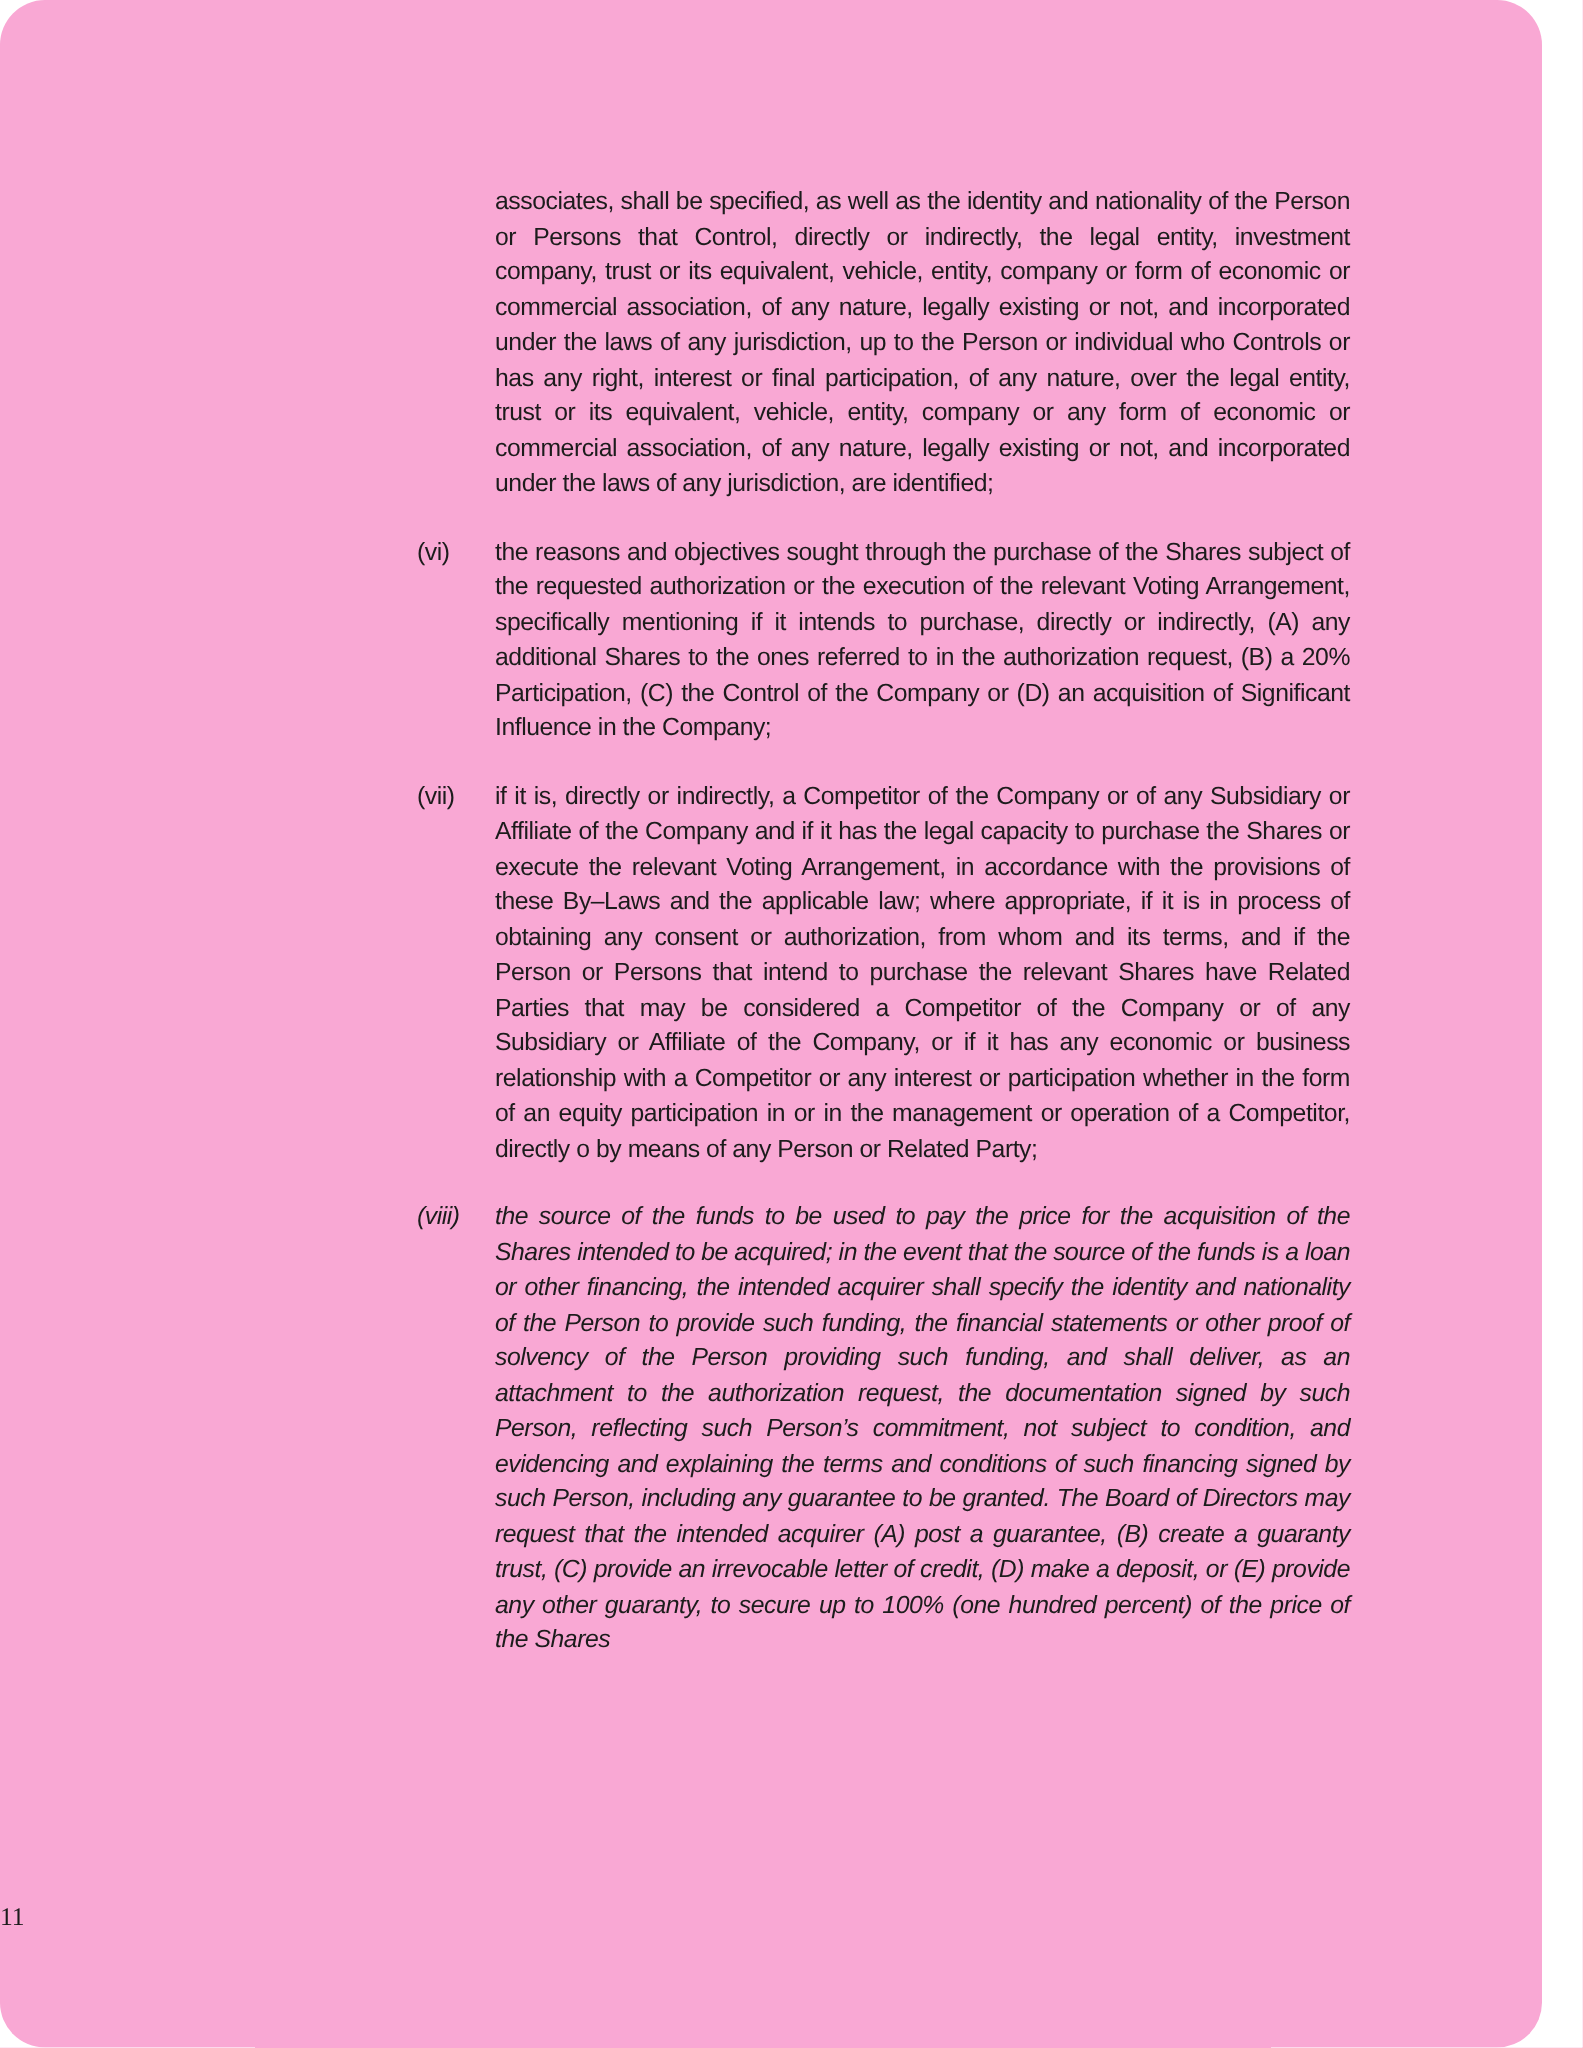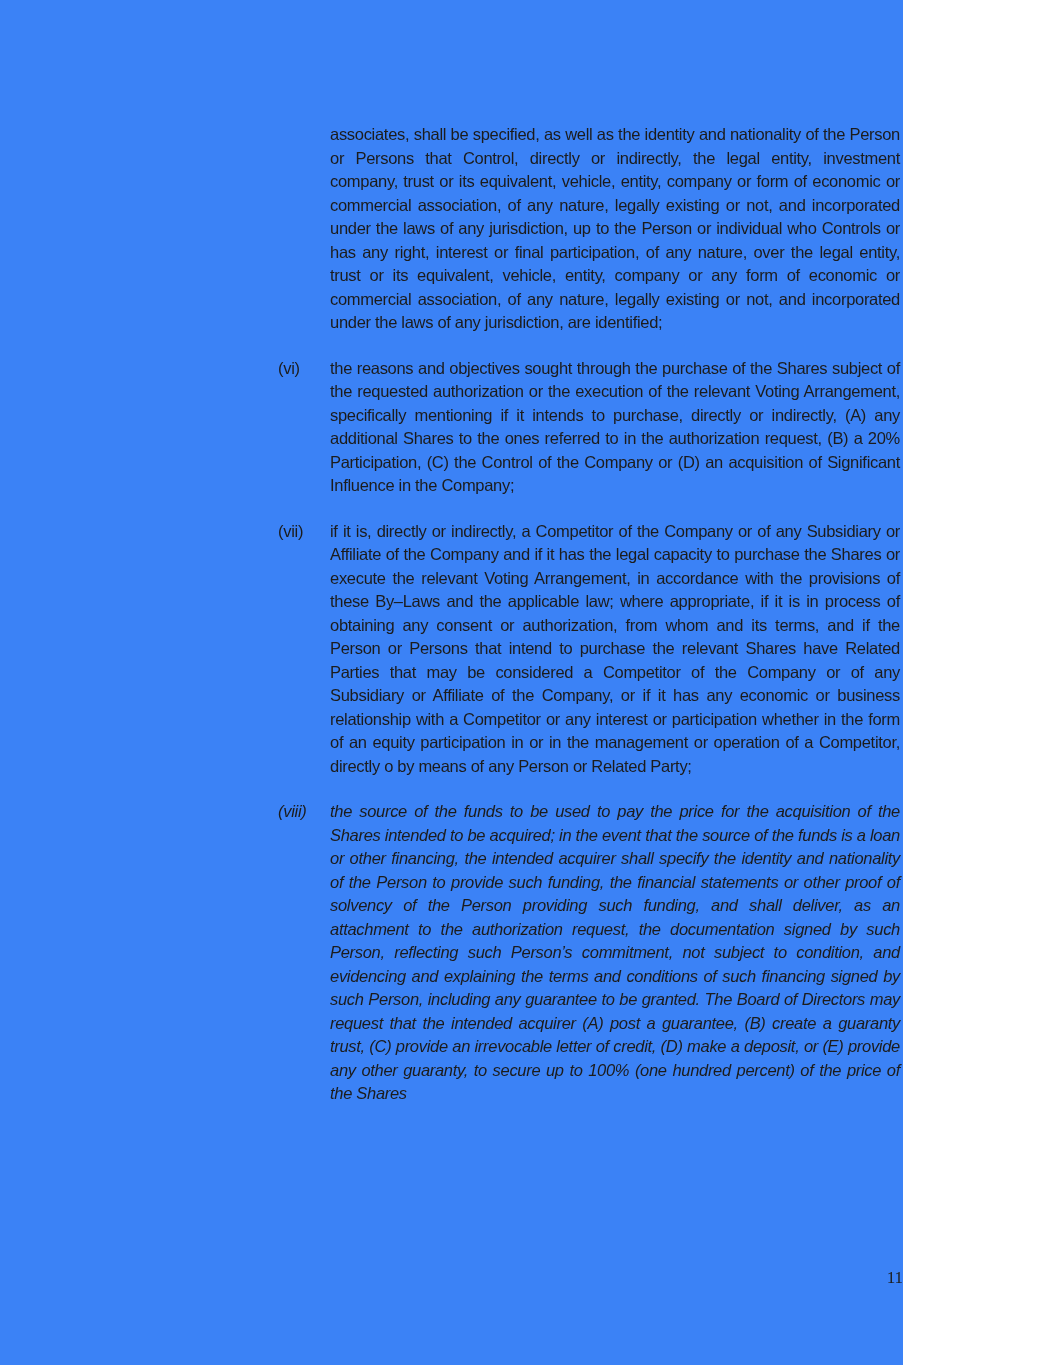--- a/index.html
+++ b/index.html
@@ -1,24 +1,25 @@
 <!DOCTYPE html>
 <html><head>
 <meta charset="utf-8">
 <style>
   * { margin: 0; padding: 0; box-sizing: border-box; }
   html, body { background: #ffffff; }
   .page {
     position: relative;
-    width: 903px;
+    width: 1028px;
     height: 1365px;
-    background: #3b82f6;
+    background: #f9a8d4;
     overflow: hidden;
     font-family: "Liberation Sans", "DejaVu Sans", sans-serif;
     color: #1c1c1c;
+    border-radius: 30px;
   }
   .content {
     position: absolute;
     left: 278px;
     top: 123px;
     width: 622px;
   }
   .para {
     position: relative;
     padding-left: 52px;
@@ -34,21 +35,21 @@
     left: 0;
     top: 0;
     text-align: left;
     white-space: nowrap;
   }
   .page-number {
     position: absolute;
     left: 0;
     right: 0;
     top: 1268px;
-    text-align: right;
+    text-align: left;
     font-family: "Liberation Serif", "DejaVu Serif", serif;
     font-size: 17px;
     color: #1c1c1c;
   }
 </style>
 </head>
 <body>
 
 <div class="page">
   <div class="content">

